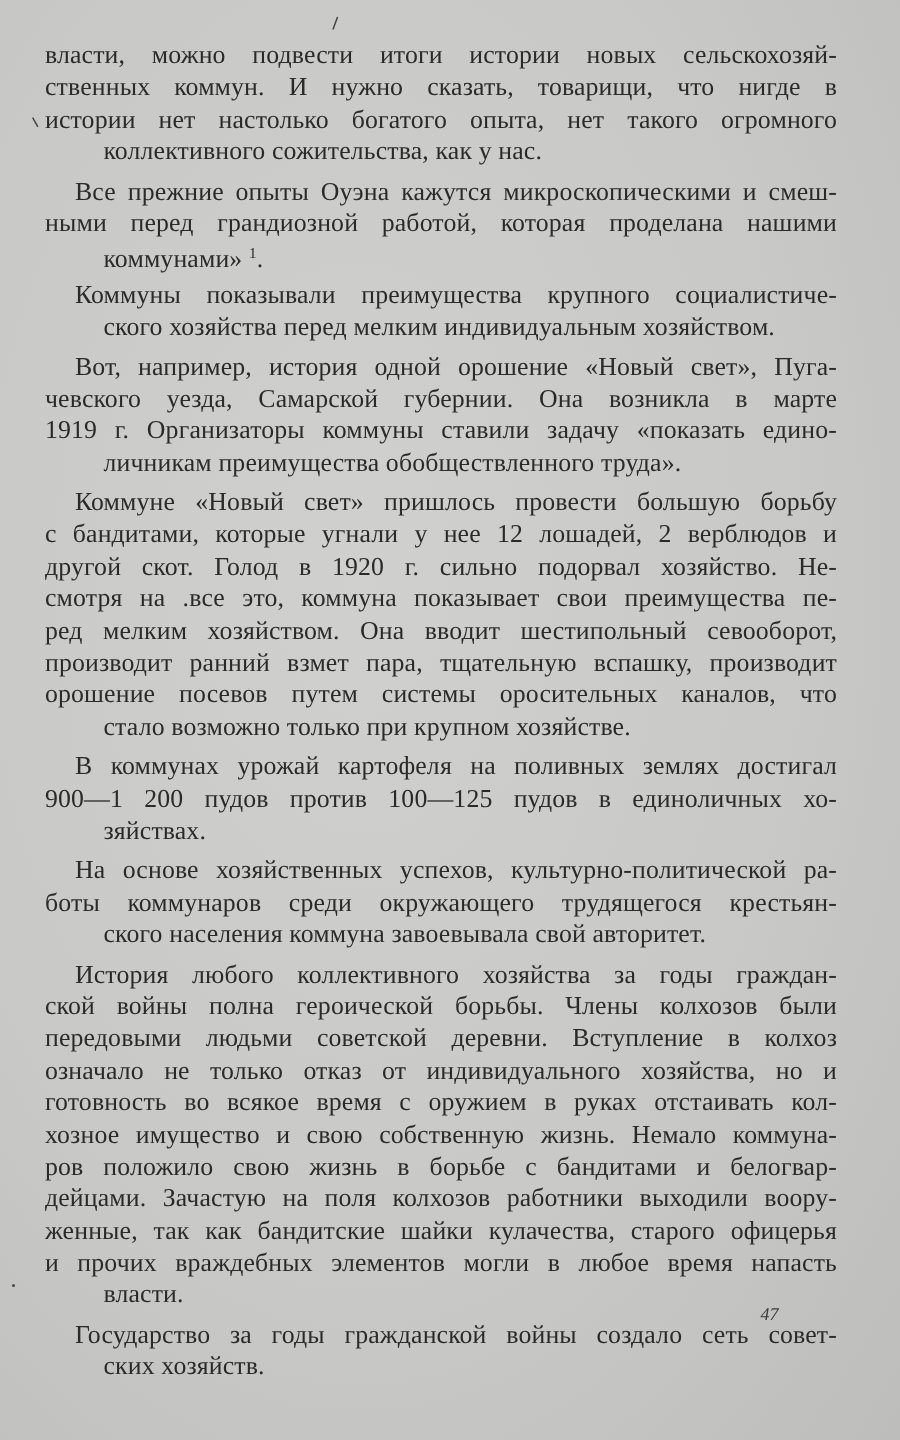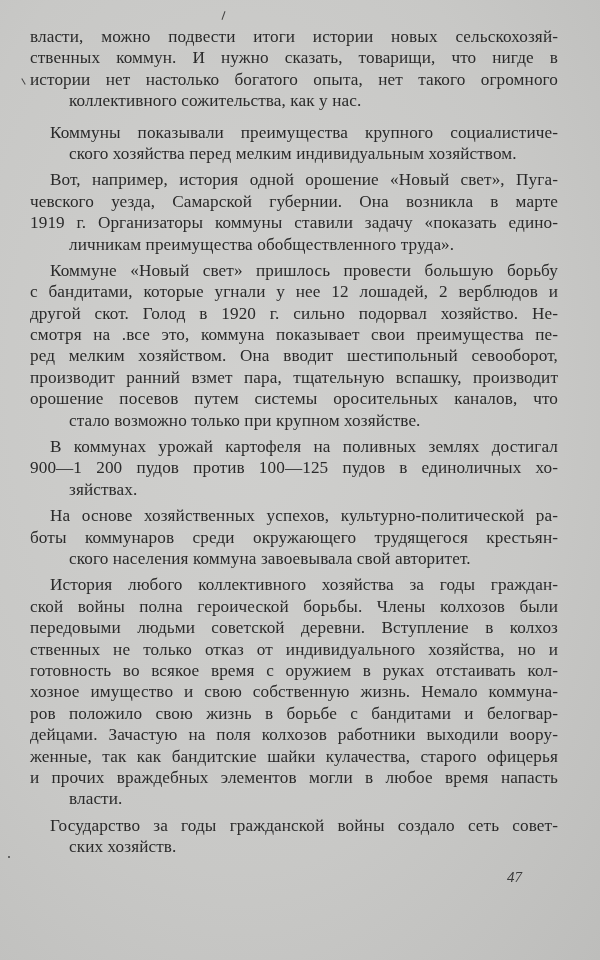--- a/index.html
+++ b/index.html
@@ -15,37 +15,42 @@
   .line {
     height:21.4px; line-height:21.4px; font-size:17.2px;
     white-space:nowrap; text-align:justify; text-align-last:justify;
     letter-spacing:0.1px;
   }
   .line.last { text-align-last:left;margin-left:39px; }
   .line.indent { padding-left:20px; }
   .gap { height:5px; }
   .footnote sup, .line sup { font-size:10px; vertical-align:6px; }
   .page-number {
-    position:absolute; left:507px; top:869px; font-size:15px; font-style:italic; color:#3a3a3a;
+    position:absolute; left:507px; top:869px; font-size:12px; font-style:italic; color:#3a3a3a;
   }
   .mark { position:absolute; background:#444; }
 </style>
 </head>
 <body>
 
 <div class="page">
 
   <div>
     <div class="line">власти, можно подвести итоги истории новых сельскохозяй-</div>
     <div class="line">ственных коммун. И нужно сказать, товарищи, что нигде в</div>
     <div class="line">истории нет настолько богатого опыта, нет такого огромного</div>
     <div class="line last">коллективного сожительства, как у нас.</div>
   </div>
   <div class="gap"></div>
 
+  <div>
+    <div class="line indent">Все прежние опыты Оуэна кажутся микроскопическими и смеш-</div>
+    <div class="line">ными перед грандиозной работой, которая проделана нашими</div>
+    <div class="line last"><span>коммунами»</span> <sup>1</sup><span>.</span></div>
+  </div>
   <div class="gap"></div>
 
   <div>
     <div class="line indent">Коммуны показывали преимущества крупного социалистиче-</div>
     <div class="line last">ского хозяйства перед мелким индивидуальным хозяйством.</div>
   </div>
   <div class="gap"></div>
 
   <div>
     <div class="line indent">Вот, например, история одной орошение «Новый свет», Пуга-</div>
@@ -78,21 +83,21 @@
     <div class="line indent">На основе хозяйственных успехов, культурно-политической ра-</div>
     <div class="line">боты коммунаров среди окружающего трудящегося крестьян-</div>
     <div class="line last">ского населения коммуна завоевывала свой авторитет.</div>
   </div>
   <div class="gap"></div>
 
   <div>
     <div class="line indent">История любого коллективного хозяйства за годы граждан-</div>
     <div class="line">ской войны полна героической борьбы. Члены колхозов были</div>
     <div class="line">передовыми людьми советской деревни. Вступление в колхоз</div>
-    <div class="line">ственных не только отказ от индивидуального хозяйства, но и</div>
+    <div class="line">означало не только отказ от индивидуального хозяйства, но и</div>
     <div class="line">готовность во всякое время с оружием в руках отстаивать кол-</div>
     <div class="line">хозное имущество и свою собственную жизнь. Немало коммуна-</div>
     <div class="line">ров положило свою жизнь в борьбе с бандитами и белогвар-</div>
     <div class="line">дейцами. Зачастую на поля колхозов работники выходили воору-</div>
     <div class="line">женные, так как бандитские шайки кулачества, старого офицерья</div>
     <div class="line">и прочих враждебных элементов могли в любое время напасть</div>
     <div class="line last">власти.</div>
   </div>
   <div class="gap"></div>
 

